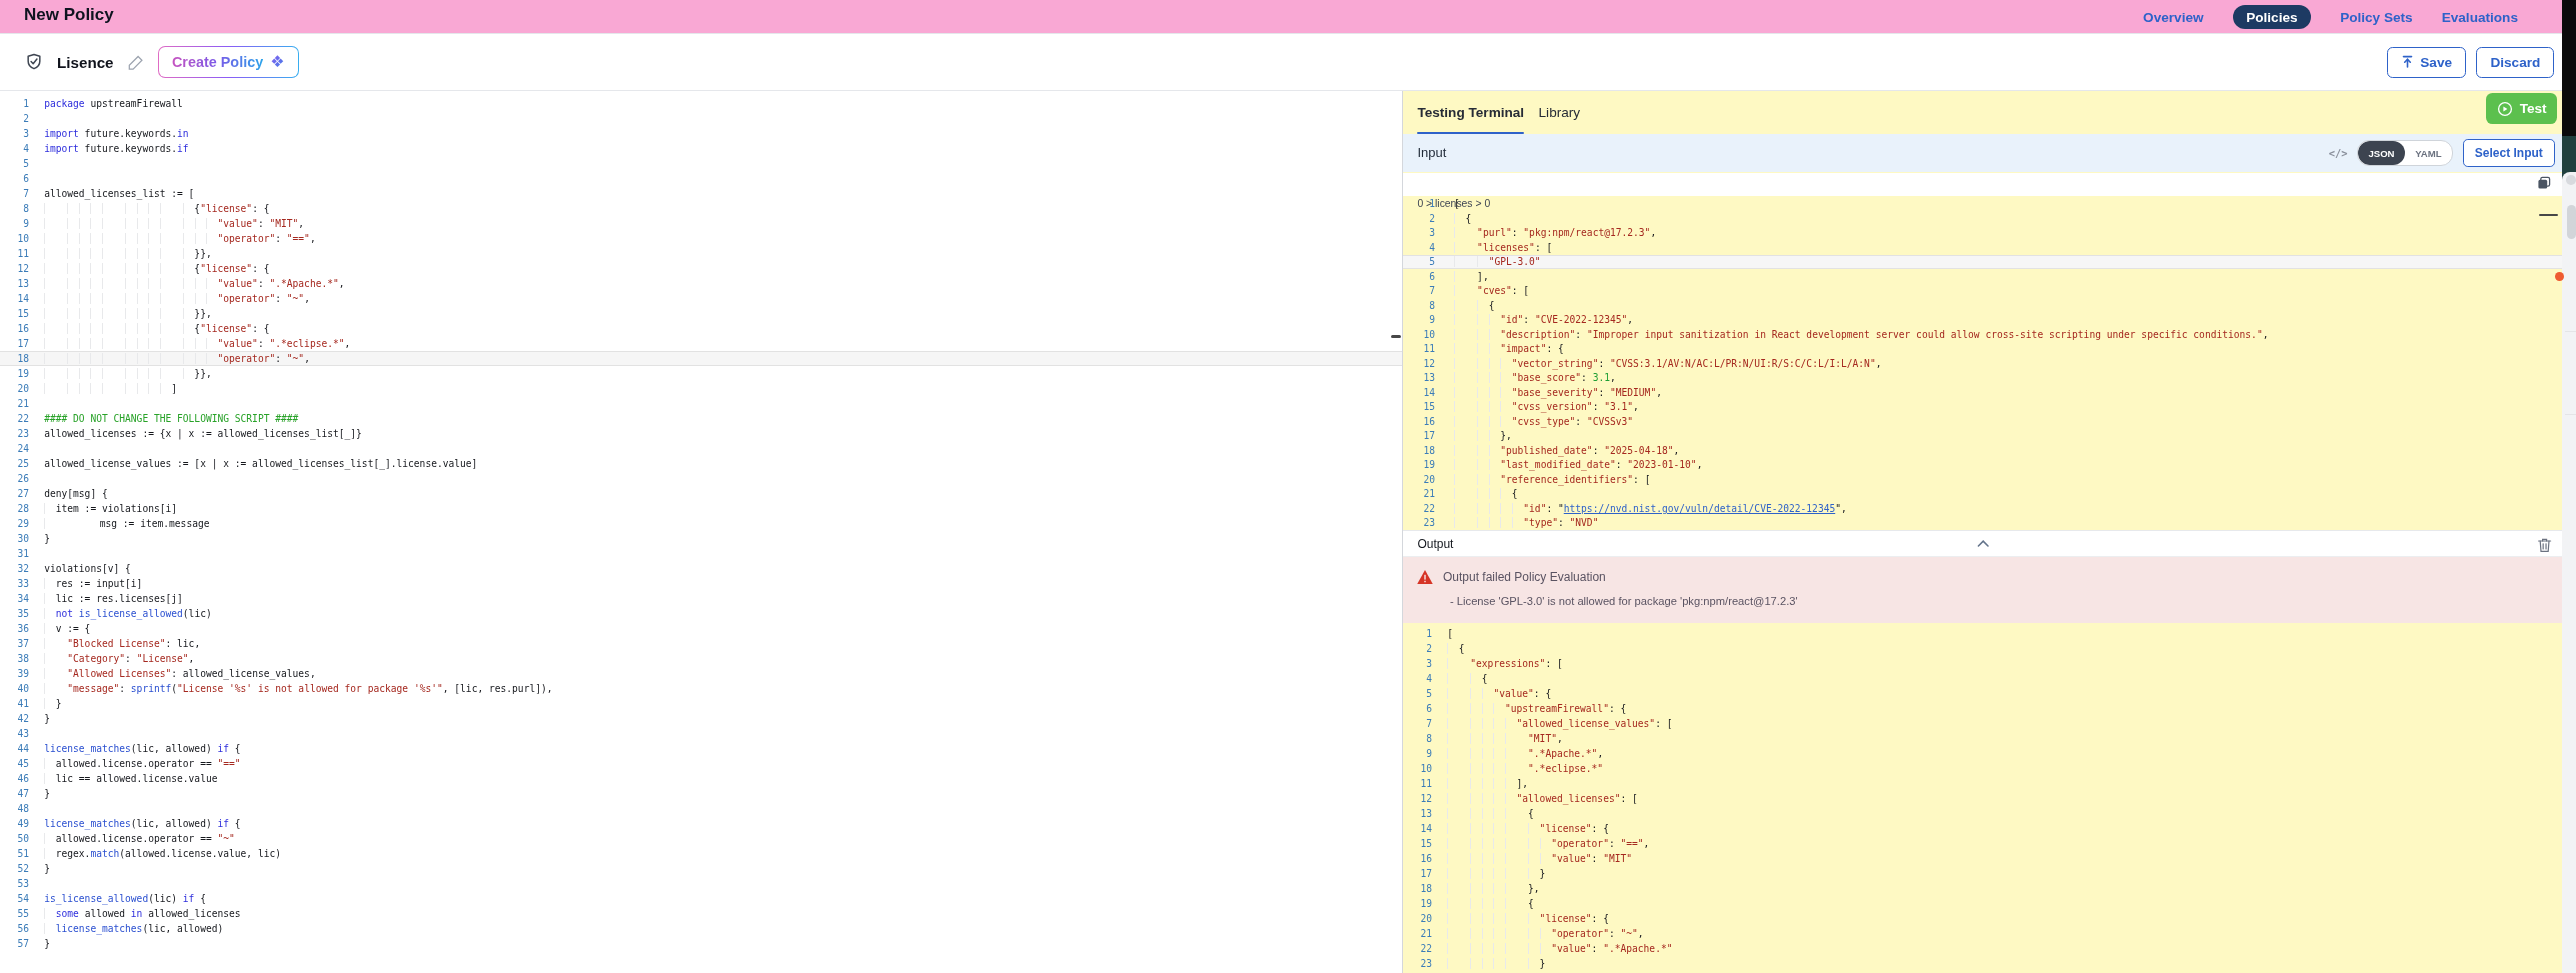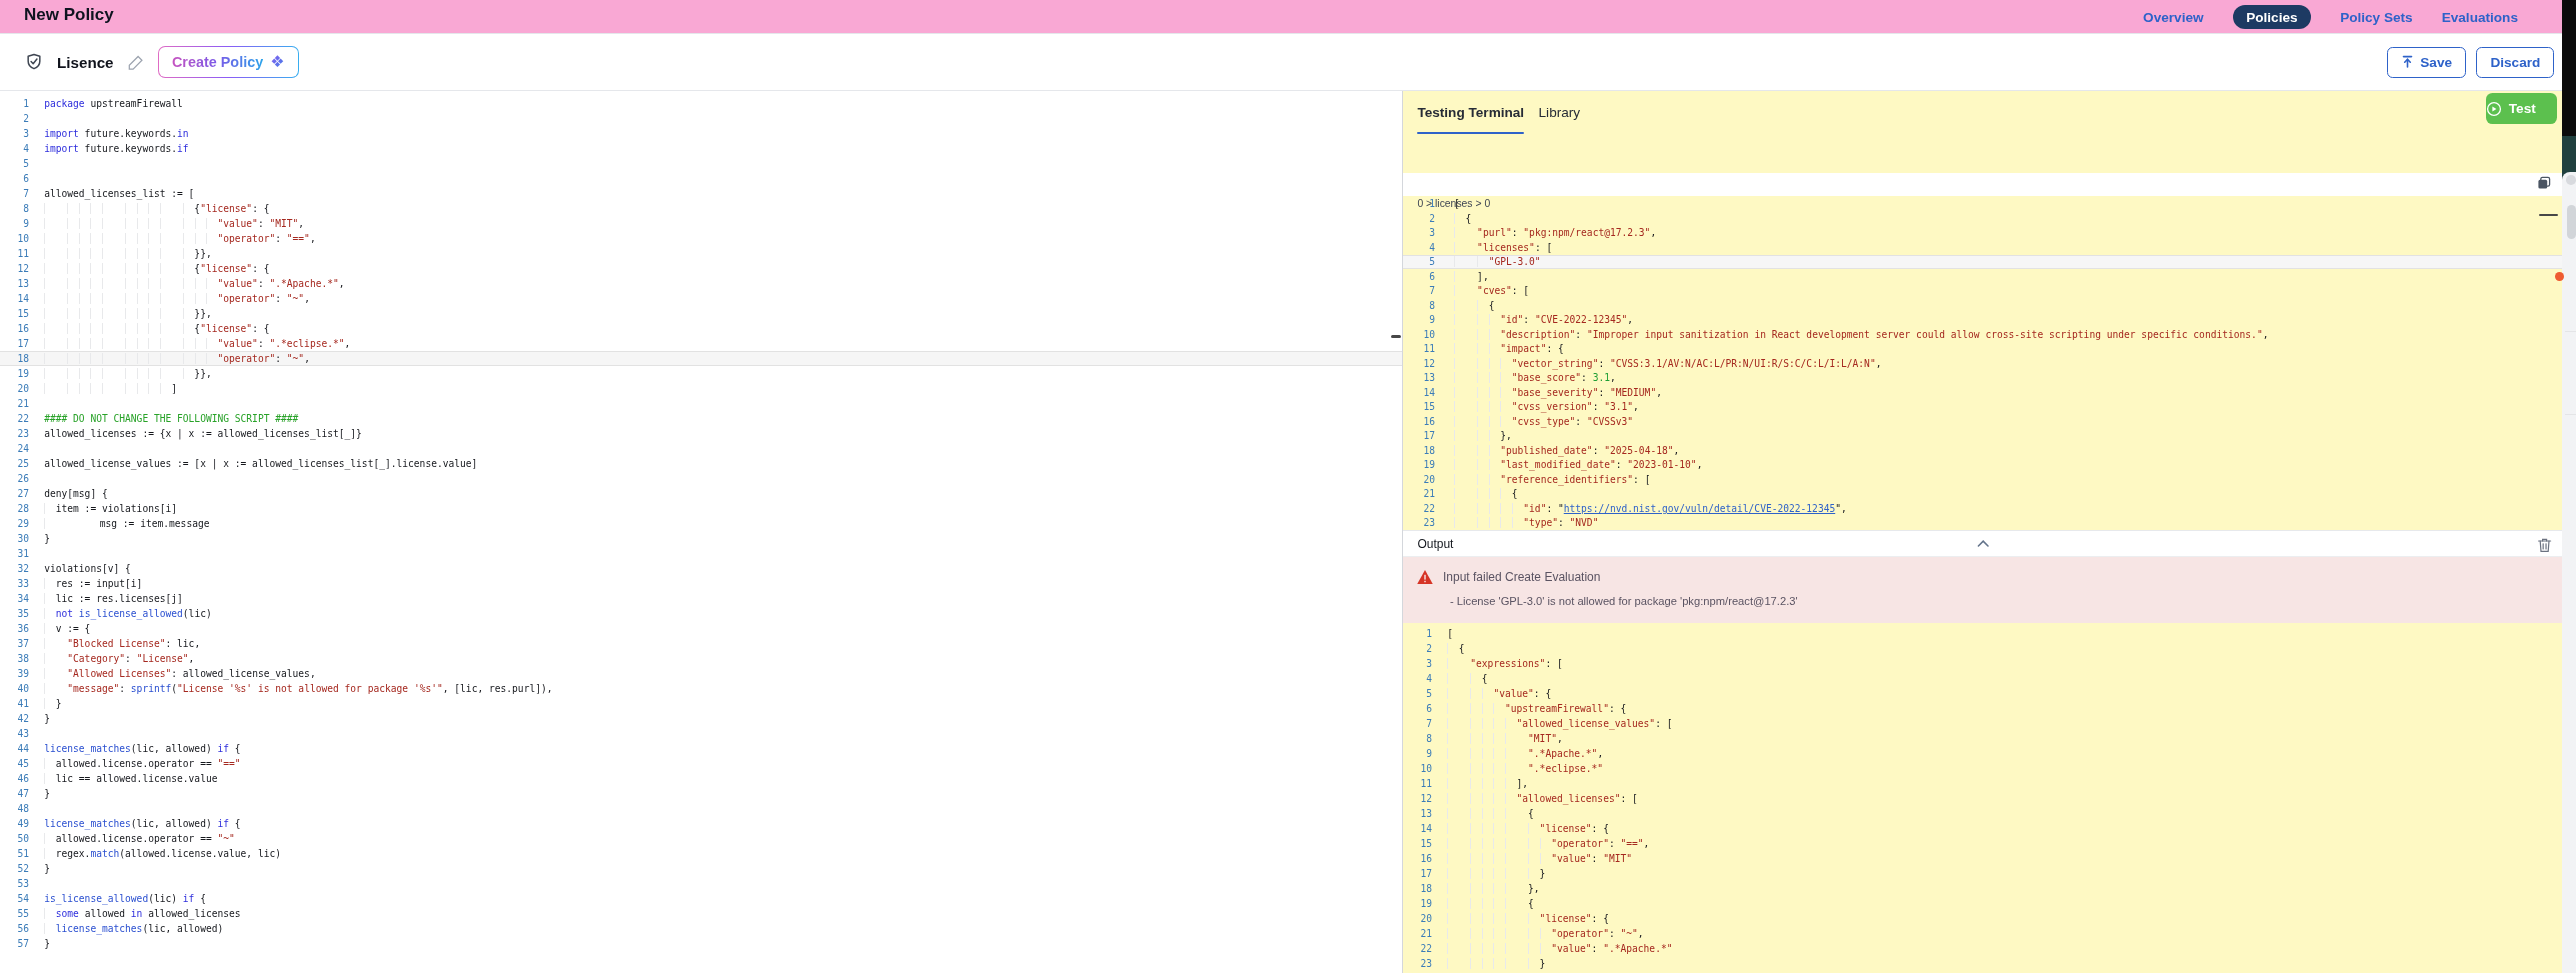--- a/index.html
+++ b/index.html
@@ -47,21 +47,21 @@
   .tok-fn{color:#2a4fd0;}
   .tok-link{color:#2e62c9;text-decoration:underline;}
   .scroll-dash{background:#474747;border-radius:1.6px;}
   
   .right-panel{left:1403px;top:91px;width:1160px;height:883px;background:#fef9c3;}
   .tabs-row{position:absolute;left:0;top:0;width:100%;height:43px;}
   .tab{position:relative;display:inline-flex;align-items:center;height:43px;margin-left:14.4px;font-size:13.6px;color:#272c36;cursor:pointer;}
   .tab.active{font-weight:bold;}
   .tab.active::after{content:"";position:absolute;left:0;right:0;bottom:0;height:2.4px;background:#2e62c9;border-radius:1.6px;}
   .test-btn{position:absolute;right:5.6px;top:2.4px;height:30.5px;width:71px;border-radius:6.4px;background:#5cc04e;
-    display:flex;align-items:center;gap:6.4px;color:#fff;font-size:13.6px;font-weight:bold;cursor:pointer;}
+    display:flex;align-items:center;justify-content:center;gap:6.4px;color:#fff;font-size:13.6px;font-weight:bold;cursor:pointer;}
   .input-bar{position:absolute;left:0;top:43px;width:100%;height:38px;background:#e9f2fb;}
   .input-label{position:absolute;left:14.4px;top:11.2px;font-size:13px;color:#1f2937;}
   .input-bar-right{position:absolute;right:8px;top:0;height:38px;display:flex;align-items:center;gap:9.6px;}
   .code-glyph-icon{font-family:"DejaVu Sans Mono",monospace;font-size:10.4px;font-weight:bold;color:#8a909c;}
   .fmt-toggle{height:24px;border:0.8px solid #cfd4da;border-radius:12px;background:#fff;display:flex;align-items:center;overflow:hidden;}
   .fmt-seg{padding:0 10.4px;height:24px;display:flex;align-items:center;font-size:9.6px;font-weight:bold;color:#6b7280;cursor:pointer;}
   .fmt-seg.sel{background:#3d4450;color:#fff;border-radius:12px;}
   .select-input-btn{height:26px;padding:0 11.2px;border:1.2px solid #2e62c9;border-radius:4.8px;background:#fff;
     color:#2e62c9;font-size:12px;font-weight:600;display:flex;align-items:center;cursor:pointer;}
   .crumb-row{position:absolute;left:0;top:82px;width:100%;height:22.5px;background:#fff;}
@@ -205,20 +205,33 @@
   <div class="test-btn">
     <span>
       <svg width="16" height="16" viewBox="0 0 20 20" fill="none" stroke="#fff" stroke-width="1.6">
         <circle cx="10" cy="10" r="8"></circle>
           <path d="M8 6.8l5 3.2-5 3.2z" fill="#fff" stroke="none"></path>
       </svg>
     </span>
     <span>Test</span>
   </div>
 
+  <div class="input-bar">
+    <span class="input-label">Input</span>
+    <div class="input-bar-right">
+      <span class="code-glyph-icon">&lt;/&gt;</span>
+      <div class="fmt-toggle" id="fmtToggle">
+          <div class="fmt-seg sel">JSON</div>
+          <div class="fmt-seg">YAML</div>
+        </div>
+      <div class="select-input-btn">
+        <span>Select Input</span>
+      </div>
+    </div>
+  </div>
 
   <div class="crumb-row">
     <span class="crumb">0 &gt; licenses &gt; 0</span>
     <span class="copy-icon">
       <svg width="16" height="16" viewBox="0 0 20 20">
         <rect x="6" y="3" width="11" height="11" rx="2" fill="none" stroke="currentColor" stroke-width="1.6"></rect>
         <rect x="3" y="6" width="11" height="11" rx="2" fill="currentColor"></rect>
       </svg>
     </span>
   </div>
@@ -270,21 +283,21 @@
 
   <div class="warn-banner">
     <div class="warn-row1">
       <span class="warn-tri">
         <svg width="16" height="14.4" viewBox="0 0 20 18">
           <path d="M10 0L20 18H0L10 0z" fill="currentColor"></path>
           <rect x="9.1" y="6" width="1.8" height="6" fill="#f7e5e4"></rect>
           <rect x="9.1" y="13.5" width="1.8" height="1.8" fill="#f7e5e4"></rect>
         </svg>
       </span>
-      <span class="warn-title">Input failed Create Evaluation</span>
+      <span class="warn-title">Output failed Policy Evaluation</span>
     </div>
     <div class="warn-detail">- License 'GPL-3.0' is not allowed for package 'pkg:npm/react@17.2.3'</div>
   </div>
 
   <div class="out-code" id="outputEditor">
       <div class="code-line"><span class="ln">1</span><span class="ct">[</span></div>
       <div class="code-line"><span class="ln">2</span><span class="ct" style="background-image: repeating-linear-gradient(to right, rgb(232, 233, 235) 0px, rgb(232, 233, 235) 0.8px, transparent 0.8px, transparent 11.6px); background-size: 11.6px 100%; background-repeat: no-repeat;">  {</span></div>
       <div class="code-line"><span class="ln">3</span><span class="ct" style="background-image: repeating-linear-gradient(to right, rgb(232, 233, 235) 0px, rgb(232, 233, 235) 0.8px, transparent 0.8px, transparent 11.6px); background-size: 23px 100%; background-repeat: no-repeat;">    <span class="tok-str">"expressions"</span>: [</span></div>
       <div class="code-line"><span class="ln">4</span><span class="ct" style="background-image: repeating-linear-gradient(to right, rgb(232, 233, 235) 0px, rgb(232, 233, 235) 0.8px, transparent 0.8px, transparent 11.6px); background-size: 35px 100%; background-repeat: no-repeat;">      {</span></div>
       <div class="code-line"><span class="ln">5</span><span class="ct" style="background-image: repeating-linear-gradient(to right, rgb(232, 233, 235) 0px, rgb(232, 233, 235) 0.8px, transparent 0.8px, transparent 11.6px); background-size: 46px 100%; background-repeat: no-repeat;">        <span class="tok-str">"value"</span>: {</span></div>

